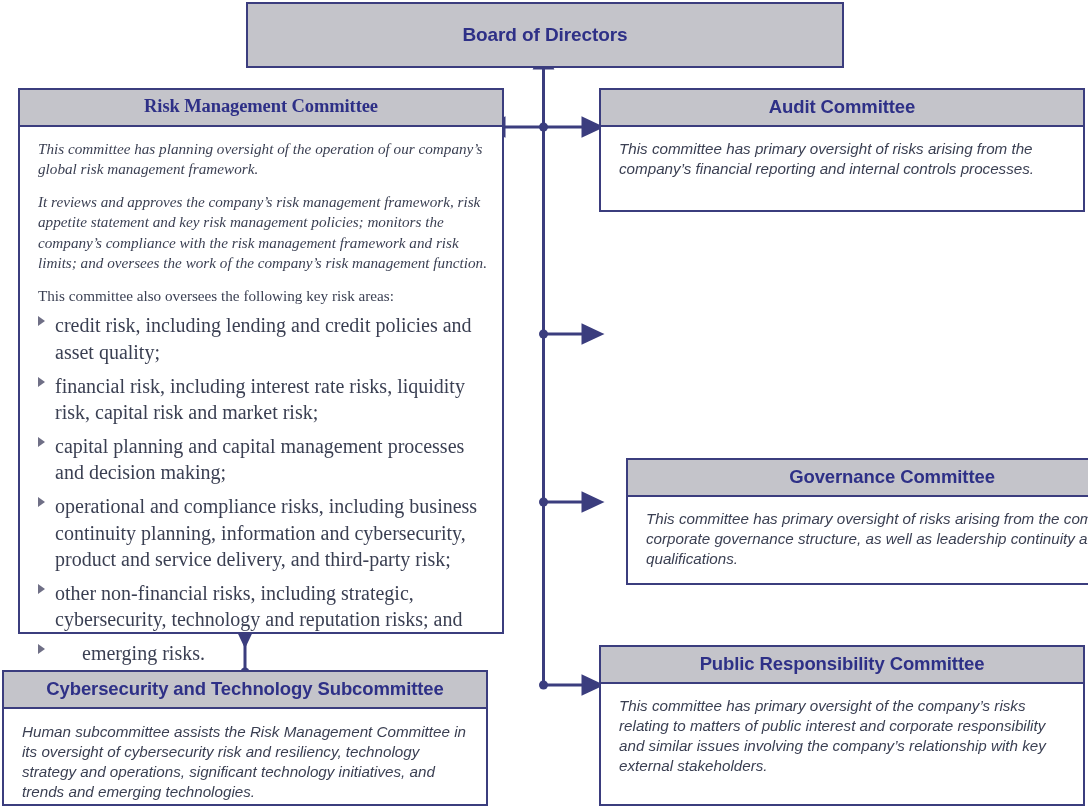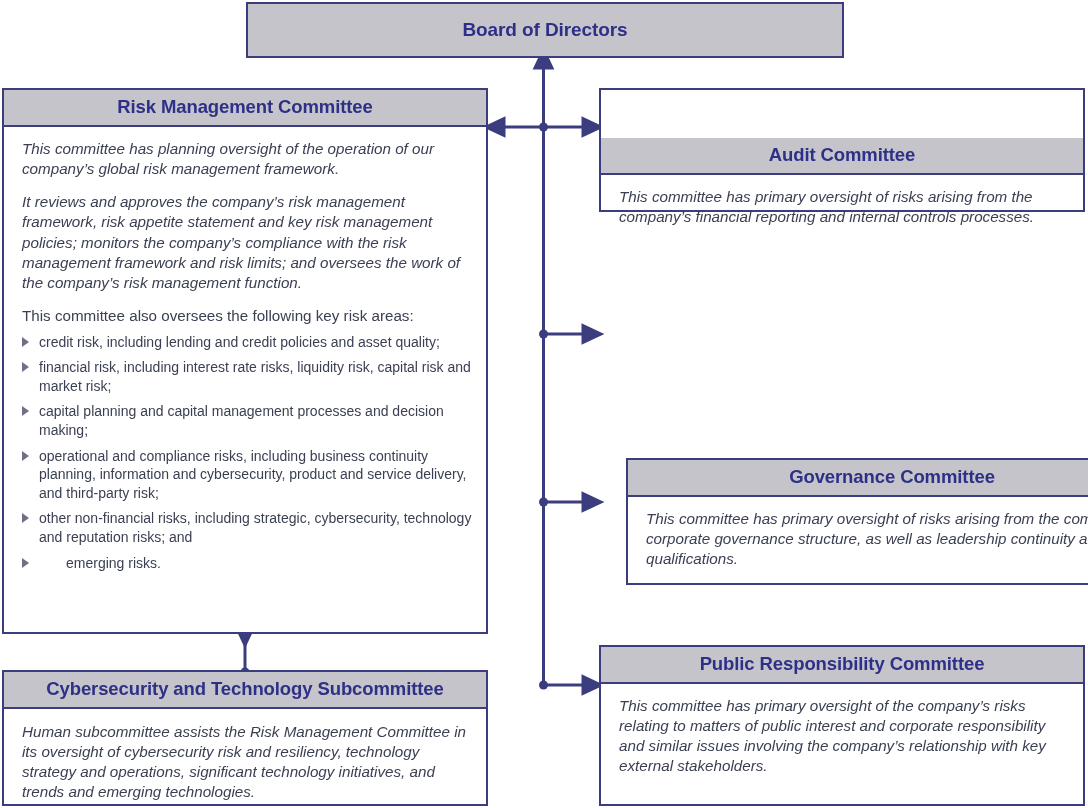--- a/index.html
+++ b/index.html
@@ -74,57 +74,57 @@
     margin-bottom: 6px;
   }
 
   ul.risk-list {
     list-style: none;
   }
 
   ul.risk-list li {
     position: relative;
     padding-left: 17px;
-    font-size: 14px;
+    font-size: 20px;
     line-height: 1.33;
     color: #3a3f52;
     margin-bottom: 7px;
   }
   ul.risk-list li:last-child { margin-bottom: 12px; padding-left: 44px; }
 
   ul.risk-list li .bullet-icon {
     position: absolute;
     left: 0;
     top: 4px;
     width: 0; height: 0;
     border-left: 7px solid #6f6f86;
     border-top: 5px solid transparent;
     border-bottom: 5px solid transparent;
   }
 
   
-  #box-board      { left: 246px; top: 2px;   width: 598px; height: 56px; }
+  #box-board      { left: 246px; top: 2px;   width: 598px; height: 66px; }
   #box-board .box-header {
     border-bottom: none;
     height: 100%;
     font-size: 19px;
     display: flex; align-items: center; justify-content: center;
     padding: 0 10px;
   }
 
-  #box-rmc        { left: 2px;   top: 88px;  width: 486px; height: 546px; }
+  #box-rmc        { left: 18px;   top: 88px;  width: 486px; height: 546px; font-family: Liberation Serif, serif; }
   #box-rmc .box-header { font-size: 18.5px; }
   #box-rmc .box-body   { padding: 12px 14px 8px 18px; }
 
   #box-cyber      { left: 2px;   top: 670px; width: 486px; height: 136px; }
   #box-cyber .box-header { font-size: 18.5px; }
   #box-cyber .box-body   { padding: 13px 16px 10px 18px; }
 
   #box-audit      { left: 599px; top: 88px;  width: 486px; height: 124px; }
-  #box-audit .box-header { font-size: 18.5px; margin-top: 48px; }
+  #box-audit .box-header { font-size: 18.5px; }
 
   #box-comp       { left: 599px; top: 273px; width: 486px; height: 123px; }
   #box-comp .box-header { font-size: 18.5px; }
   #box-comp .box-body   { padding: 12px 16px 10px 20px; }
 
   #box-gov        { left: 626px; top: 458px; width: 532px; height: 127px; }
   #box-gov .box-header { font-size: 18.5px; }
 
   #box-public     { left: 599px; top: 645px; width: 486px; height: 161px; }
   #box-public .box-header { font-size: 18.5px; }

